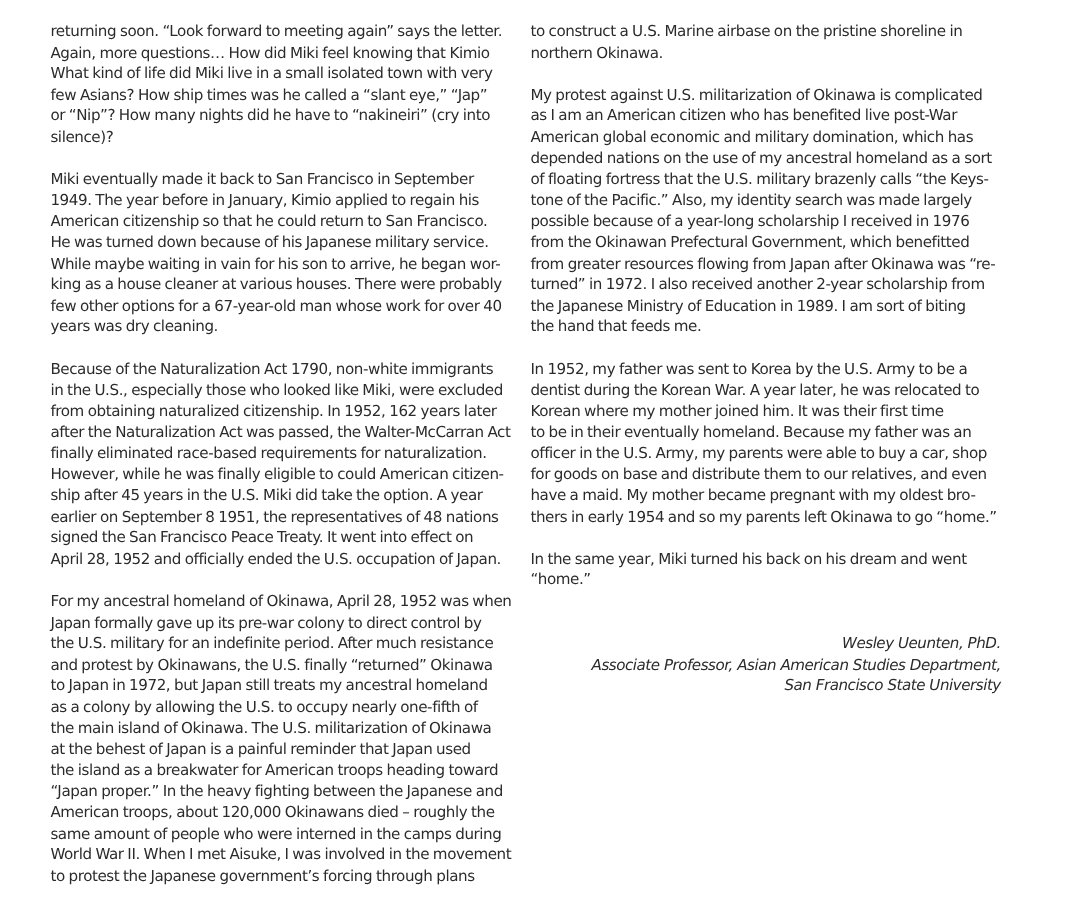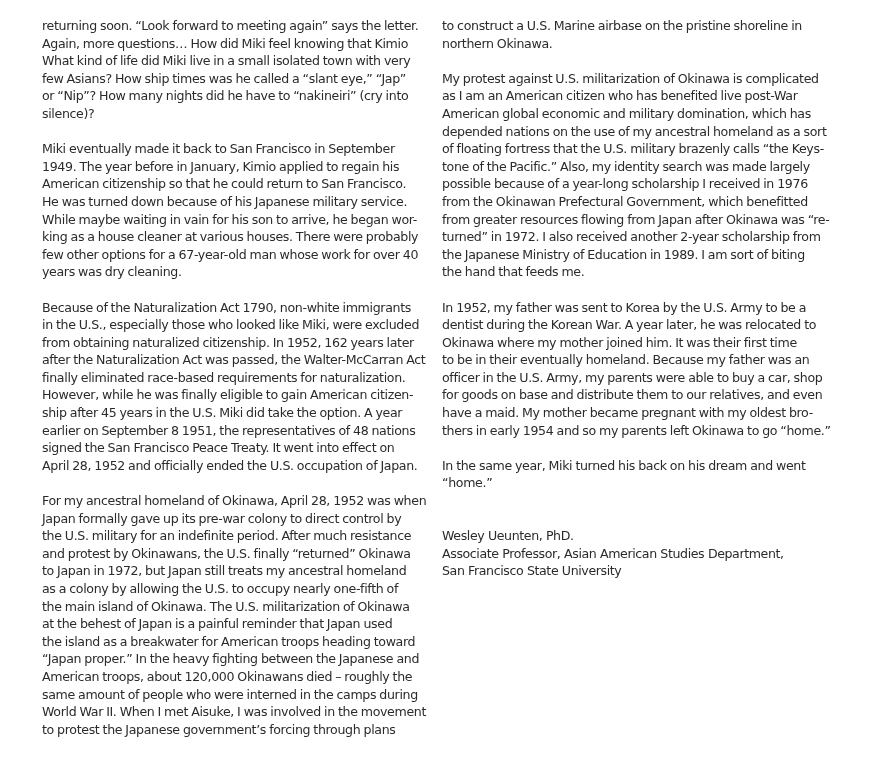--- a/index.html
+++ b/index.html
@@ -30,24 +30,26 @@
       letter-spacing: -0.35px;
       word-spacing: -0.5px;
       white-space: nowrap;
     }
     .line {
       display: block;
       height: 17.6px;
     }
     .signature {
       margin-top: 35.2px;
+      font-style: italic;
       font-size: 12.6px;
       line-height: 17.6px;
       letter-spacing: -0.4px;
       white-space: nowrap;
+      text-align: right;
     }
     .signature .line { display: block; }
   </style>
 </head>
 <body>
 
 <div id="col-left" class="column">
     <p class="para">
       <span class="line">returning soon.  “Look forward to meeting again” says the letter.</span>
       <span class="line">Again, more questions… How did Miki feel knowing that Kimio</span>
@@ -65,21 +67,21 @@
       <span class="line">king as a house cleaner at various houses.  There were probably</span>
       <span class="line">few other options for a 67-year-old man whose work for over 40</span>
       <span class="line">years was dry cleaning.</span>
     </p>
     <p class="para">
       <span class="line">Because of the Naturalization Act 1790, non-white immigrants</span>
       <span class="line">in the U.S., especially those who looked like Miki, were excluded</span>
       <span class="line">from obtaining naturalized citizenship.  In 1952, 162 years later</span>
       <span class="line">after the Naturalization Act was passed, the Walter-McCarran Act</span>
       <span class="line">finally eliminated race-based requirements for naturalization.</span>
-      <span class="line">However, while he was finally eligible to gain American citizen-</span>
+      <span class="line">However, while he was finally eligible to could American citizen-</span>
       <span class="line">ship after 45 years in the U.S. Miki did take the option.  A year</span>
       <span class="line">earlier on September 8 1951, the representatives of 48 nations</span>
       <span class="line">signed the San Francisco Peace Treaty.  It went into effect on</span>
       <span class="line">April 28, 1952 and officially ended the U.S. occupation of Japan.</span>
     </p>
     <p class="para">
       <span class="line">For my ancestral homeland of Okinawa, April 28, 1952 was when</span>
       <span class="line">Japan formally gave up its pre-war colony to direct control by</span>
       <span class="line">the U.S. military for an indefinite period.  After much resistance</span>
       <span class="line">and protest by Okinawans, the U.S. finally “returned” Okinawa</span>
@@ -112,21 +114,21 @@
         <span class="line">possible because of a year-long scholarship I received in 1976</span>
         <span class="line">from the Okinawan Prefectural Government, which benefitted</span>
         <span class="line">from greater resources flowing from Japan after Okinawa was “re-</span>
         <span class="line">turned” in 1972.  I also received another 2-year scholarship from</span>
         <span class="line">the Japanese Ministry of Education in 1989.  I am sort of biting</span>
         <span class="line">the hand that feeds me.</span>
       </p>
       <p class="para">
         <span class="line">In 1952, my father was sent to Korea by the U.S. Army to be a</span>
         <span class="line">dentist during the Korean War.  A year later, he was relocated to</span>
-        <span class="line">Okinawa where my mother joined him.  It was their first time</span>
+        <span class="line">Korean where my mother joined him.  It was their first time</span>
         <span class="line">to be in their eventually homeland.  Because my father was an</span>
         <span class="line">officer in the U.S. Army, my parents were able to buy a car, shop</span>
         <span class="line">for goods on base and distribute them to our relatives, and even</span>
         <span class="line">have a maid.  My mother became pregnant with my oldest bro-</span>
         <span class="line">thers in early 1954 and so my parents left Okinawa to go “home.”</span>
       </p>
       <p class="para">
         <span class="line">In the same year, Miki turned his back on his dream and went</span>
         <span class="line">“home.”</span>
       </p>

